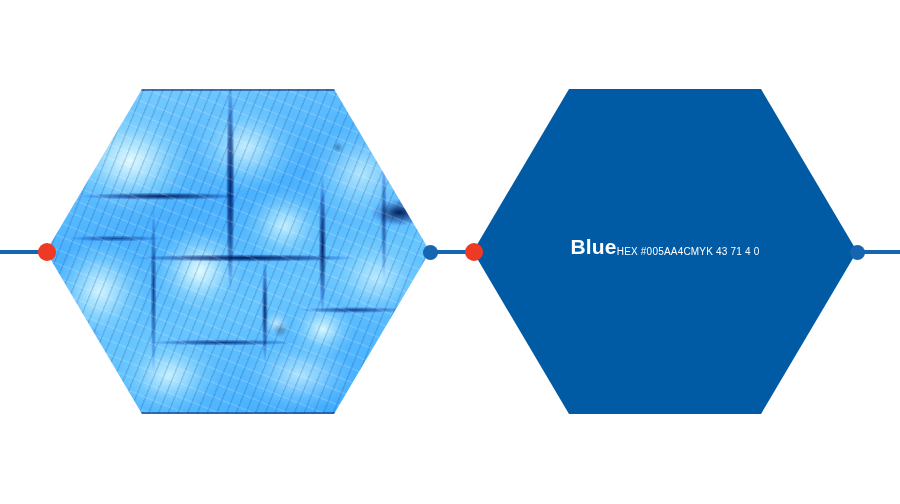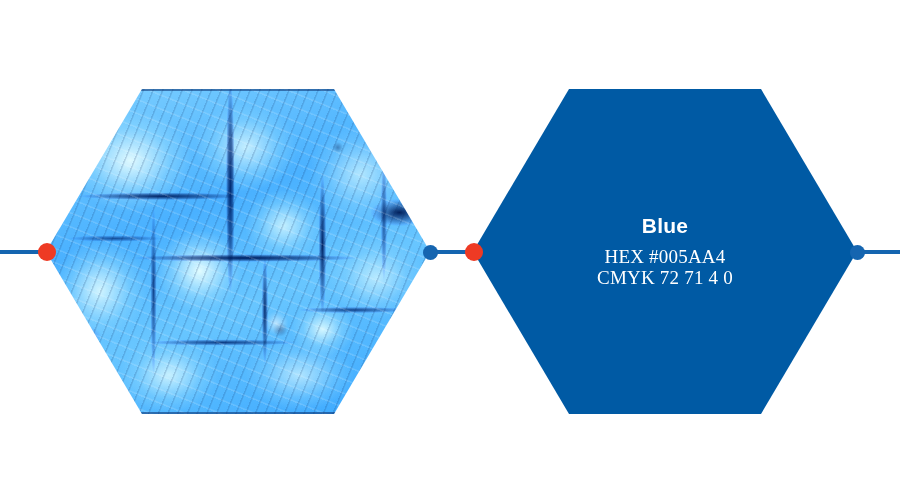--- a/index.html
+++ b/index.html
@@ -126,40 +126,39 @@
   }
 
   
   .swatch-text {
     position: absolute;
     left: 473px;
     top: 89px;
     width: 384px;
     height: 325px;
     display: flex;
-    flex-direction: column;
+    flex-direction: row;
     align-items: center;
     justify-content: center;
     color: #ffffff;
     text-align: center;
     pointer-events: none;
   }
   .swatch-title {
     font-size: 21px;
     font-weight: bold;
     letter-spacing: .2px;
     margin: 0 0 10px 0;
     line-height: 1;
   }
   .swatch-line {
-    font-size: 19px;
+    font-size: 10px;
     line-height: 21px;
     letter-spacing: .2px;
     white-space: nowrap;
-    font-family: Liberation Serif, serif;
   }
 </style>
 </head>
 <body>
 
 <div id="stage">
 
   <div class="conn-line left"></div>
   <div class="conn-line middle"></div>
   <div class="conn-line right"></div>
@@ -172,21 +171,21 @@
     </div>
   </div>
 
   <div class="hex hex-right">
     <div class="hex-round"></div>
   </div>
 
   <div class="swatch-text">
     <div class="swatch-title">Blue</div>
     <div class="swatch-line">HEX #005AA4</div>
-    <div class="swatch-line">CMYK 72 71 4 0</div>
+    <div class="swatch-line">CMYK 43 71 4 0</div>
   </div>
 
   <div class="dot red  d-left"></div>
   <div class="dot blue d-midblue"></div>
   <div class="dot red  d-midred"></div>
   <div class="dot blue d-right"></div>
 
 </div>
 
 </body></html>

